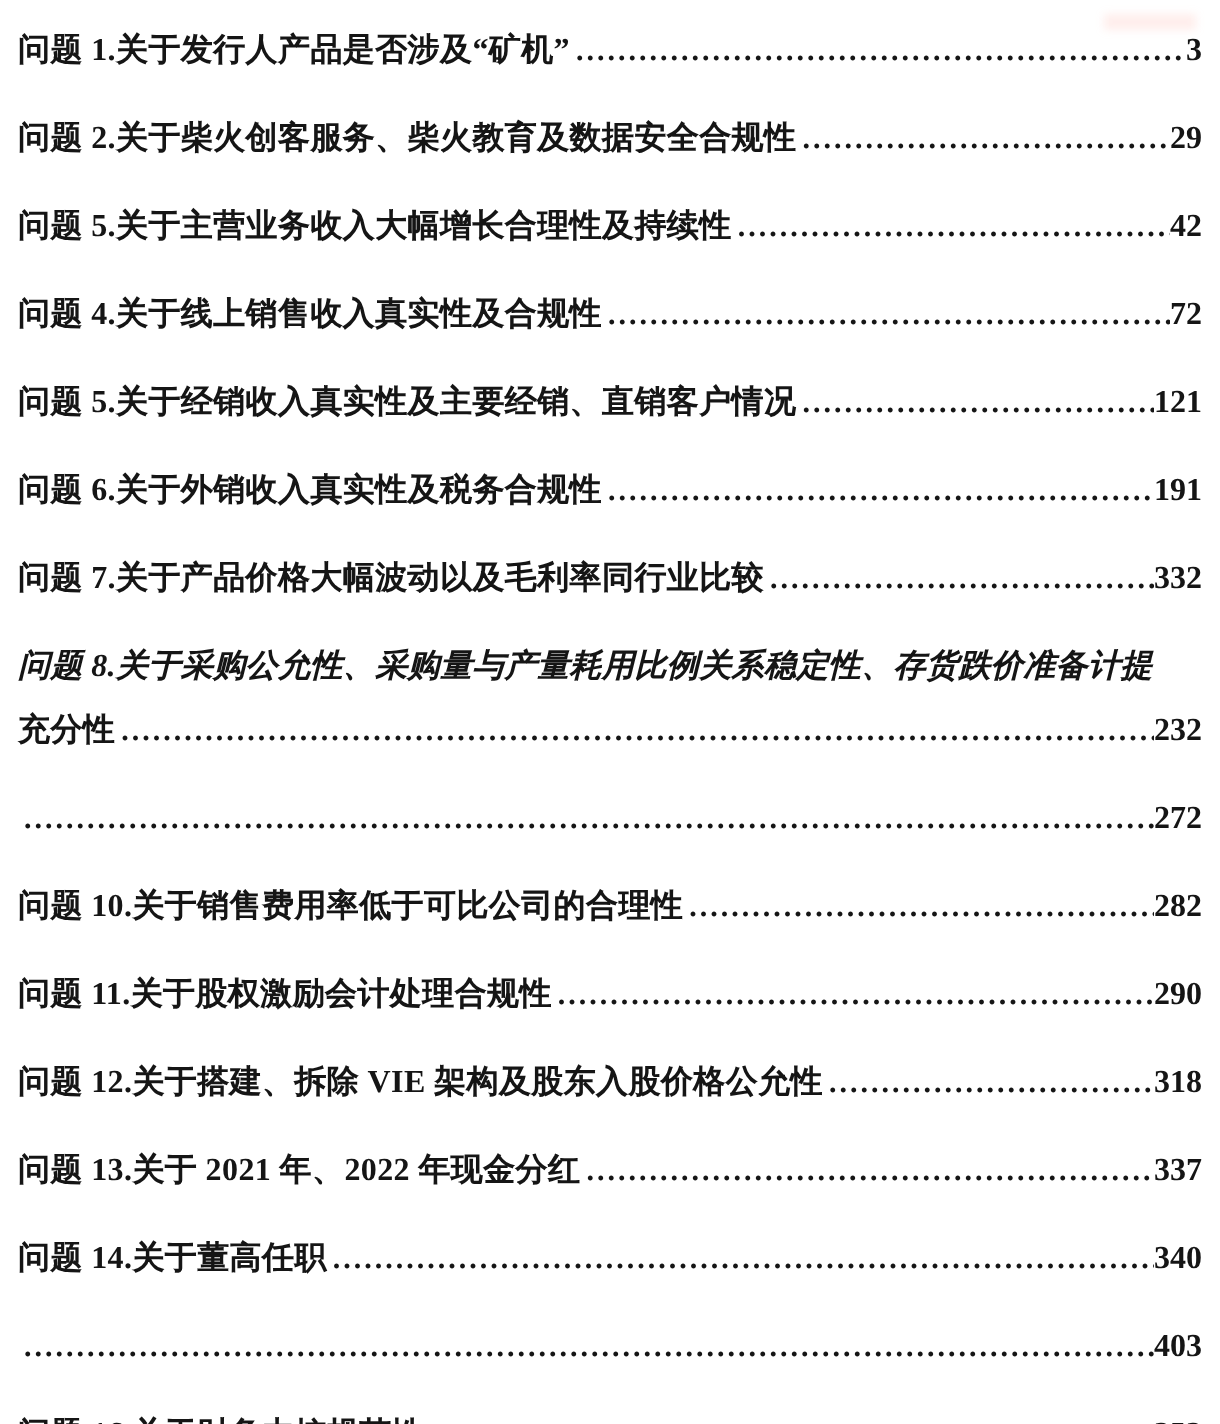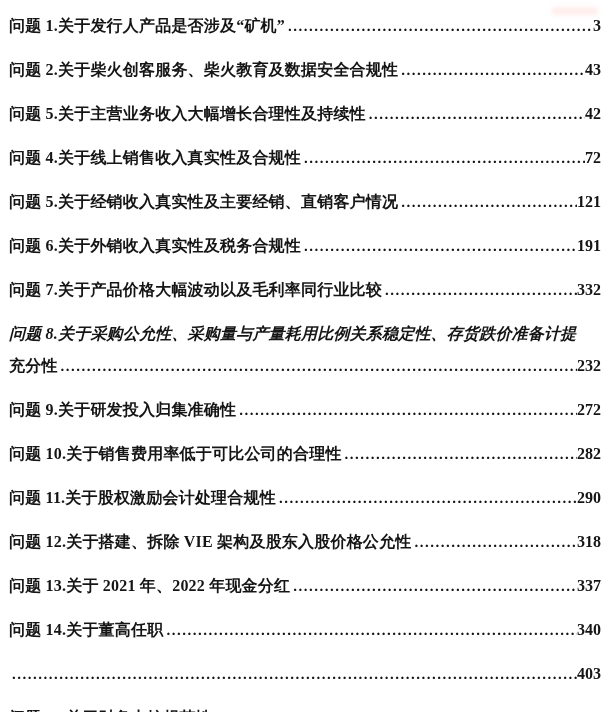--- a/index.html
+++ b/index.html
@@ -67,21 +67,21 @@
 
   <div class="toc-row">
     <span class="lbl">问题 1.关于发行人产品是否涉及“矿机”</span>
     <span class="dots">............................................................................................................................................................................................................................</span>
     <span class="pg">3</span>
   </div>
 
   <div class="toc-row">
     <span class="lbl">问题 2.关于柴火创客服务、柴火教育及数据安全合规性</span>
     <span class="dots">............................................................................................................................................................................................................................</span>
-    <span class="pg">43</span>
+    <span class="pg">29</span>
   </div>
 
   <div class="toc-row">
     <span class="lbl">问题 5.关于主营业务收入大幅增长合理性及持续性</span>
     <span class="dots">............................................................................................................................................................................................................................</span>
     <span class="pg">42</span>
   </div>
 
   <div class="toc-row">
     <span class="lbl">问题 4.关于线上销售收入真实性及合规性</span>
@@ -110,21 +110,20 @@
   <div class="toc-row wrap-first">
     <span class="lbl">问题 8.关于采购公允性、采购量与产量耗用比例关系稳定性、存货跌价准备计提</span>
   </div>
   <div class="toc-row">
     <span class="lbl">充分性</span>
     <span class="dots">............................................................................................................................................................................................................................</span>
     <span class="pg">232</span>
   </div>
 
   <div class="toc-row">
-    <span class="lbl">问题 9.关于研发投入归集准确性</span>
     <span class="dots">............................................................................................................................................................................................................................</span>
     <span class="pg">272</span>
   </div>
 
   <div class="toc-row">
     <span class="lbl">问题 10.关于销售费用率低于可比公司的合理性</span>
     <span class="dots">............................................................................................................................................................................................................................</span>
     <span class="pg">282</span>
   </div>
 

